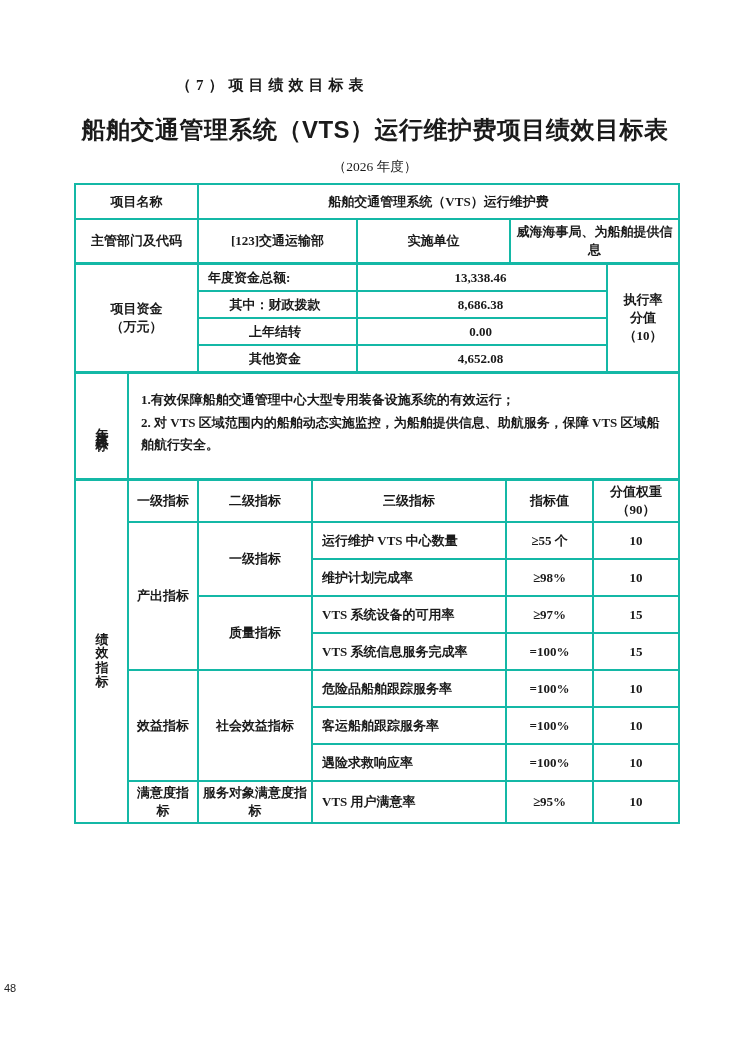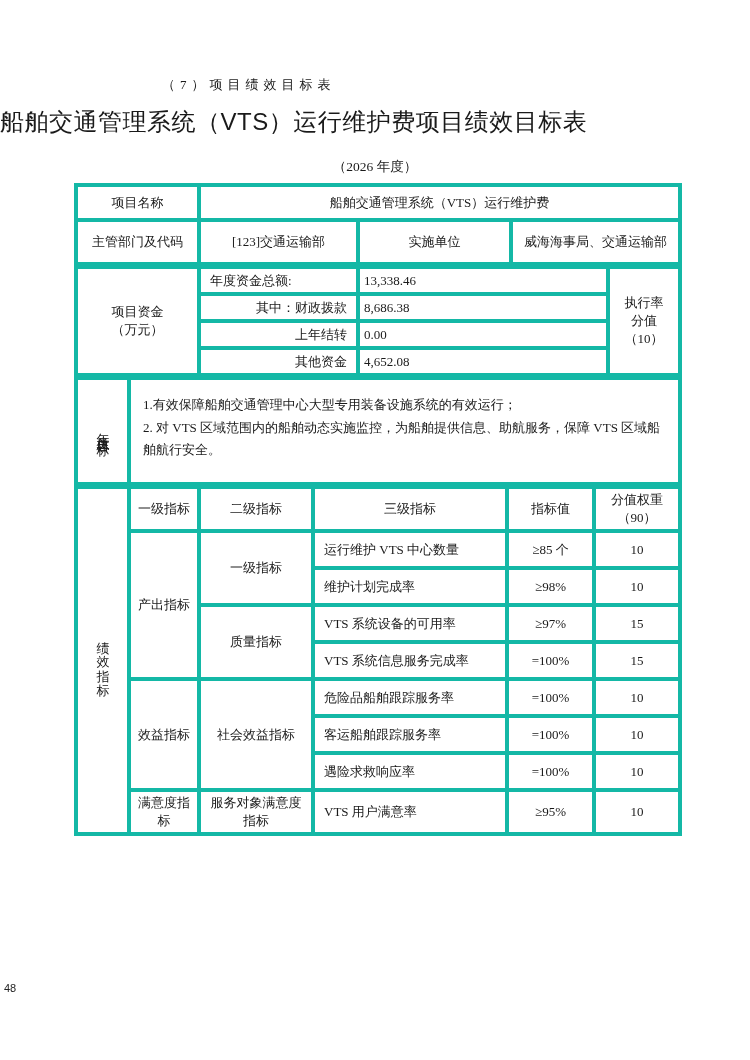--- a/index.html
+++ b/index.html
@@ -8,34 +8,34 @@
     position: relative;
     width: 750px;
     height: 1060px;
     background: #ffffff;
     font-family: "Liberation Serif", "DejaVu Serif", serif;
     color: #1a1a1a;
     overflow: hidden;
   }
   .section-heading {
     position: absolute;
-    left: 162px;
+    left: 176px;
     top: 76px;
-    font-size: 13px;
+    font-size: 15px;
     letter-spacing: 5px;
-    font-weight: 400;
+    font-weight: 700;
   }
   .main-title {
     position: absolute;
     left: 0; right: 0;
-    top: 106px;
-    text-align: left;
+    top: 114px;
+    text-align: center;
     font-family: "Liberation Sans", "DejaVu Sans", sans-serif;
     font-size: 24px;
-    font-weight: normal;
+    font-weight: bold;
     letter-spacing: 0.5px;
   }
   .subtitle {
     position: absolute;
     left: 0; right: 0;
     top: 158px;
     text-align: center;
     font-size: 13.5px;
   }
   .tables {
@@ -45,31 +45,31 @@
     width: 604px;
   }
   table {
     border-collapse: collapse;
     table-layout: fixed;
     width: 604px;
     font-size: 13px;
   }
   table + table { margin-top: -1px; }
   td, th {
-    border: 4px solid #14b8a6;
+    border: 2px solid #14b8a6;
     text-align: center;
     vertical-align: middle;
-    font-weight: normal;
+    font-weight: bold;
     padding: 2px 4px;
     overflow: hidden;
   }
   .pre { white-space: pre-line; }
   .al { text-align: left; padding-left: 9px; margin-top: 8px; }
-  .ar { text-align: right; padding-right: 9px; }
-  .num { text-align: left; padding-right: 7px; }
+  .ar { text-align: center; padding-right: 9px; }
+  .num { text-align: center; padding-right: 7px; }
   .vtext {
     writing-mode: vertical-rl;
     text-orientation: upright;
     margin: 0 auto;
   }
   .vt-annual { letter-spacing: 2px; }
   .vt-perf { letter-spacing: 14px; }
   .target-text {
     text-align: left;
     vertical-align: middle;
@@ -107,21 +107,21 @@
         </colgroup>
       <tbody>
           <tr style="height:35px">
         <td>项目名称</td>
         <td colspan="3">船舶交通管理系统（VTS）运行维护费</td>
       </tr>
       <tr style="height:44px">
         <td>主管部门及代码</td>
         <td>[123]交通运输部</td>
         <td>实施单位</td>
-        <td>威海海事局、交通运输部</td>
+        <td>威海海事局、为船舶提供信息</td>
       </tr>
     </tbody>
       </table>
 
     <table>
       <colgroup>
           <col style="width:123px">
           <col style="width:159px">
           <col style="width:250px">
           <col style="width:72px">
@@ -180,21 +180,21 @@
         <th>二级指标</th>
         <th>三级指标</th>
         <th>指标值</th>
         <th class="pre">分值权重
 （90）</th>
       </tr>
       <tr style="height:37px">
         <td rowspan="4">产出指标</td>
         <td rowspan="2">一级指标</td>
         <td class="al">运行维护 VTS 中心数量</td>
-        <td>≥85 个</td>
+        <td>≥55 个</td>
         <td>10</td>
       </tr>
       <tr style="height:37px">
         <td class="al">维护计划完成率</td>
         <td>≥98%</td>
         <td>10</td>
       </tr>
       <tr style="height:37px">
         <td rowspan="2">质量指标</td>
         <td class="al">VTS 系统设备的可用率</td>

